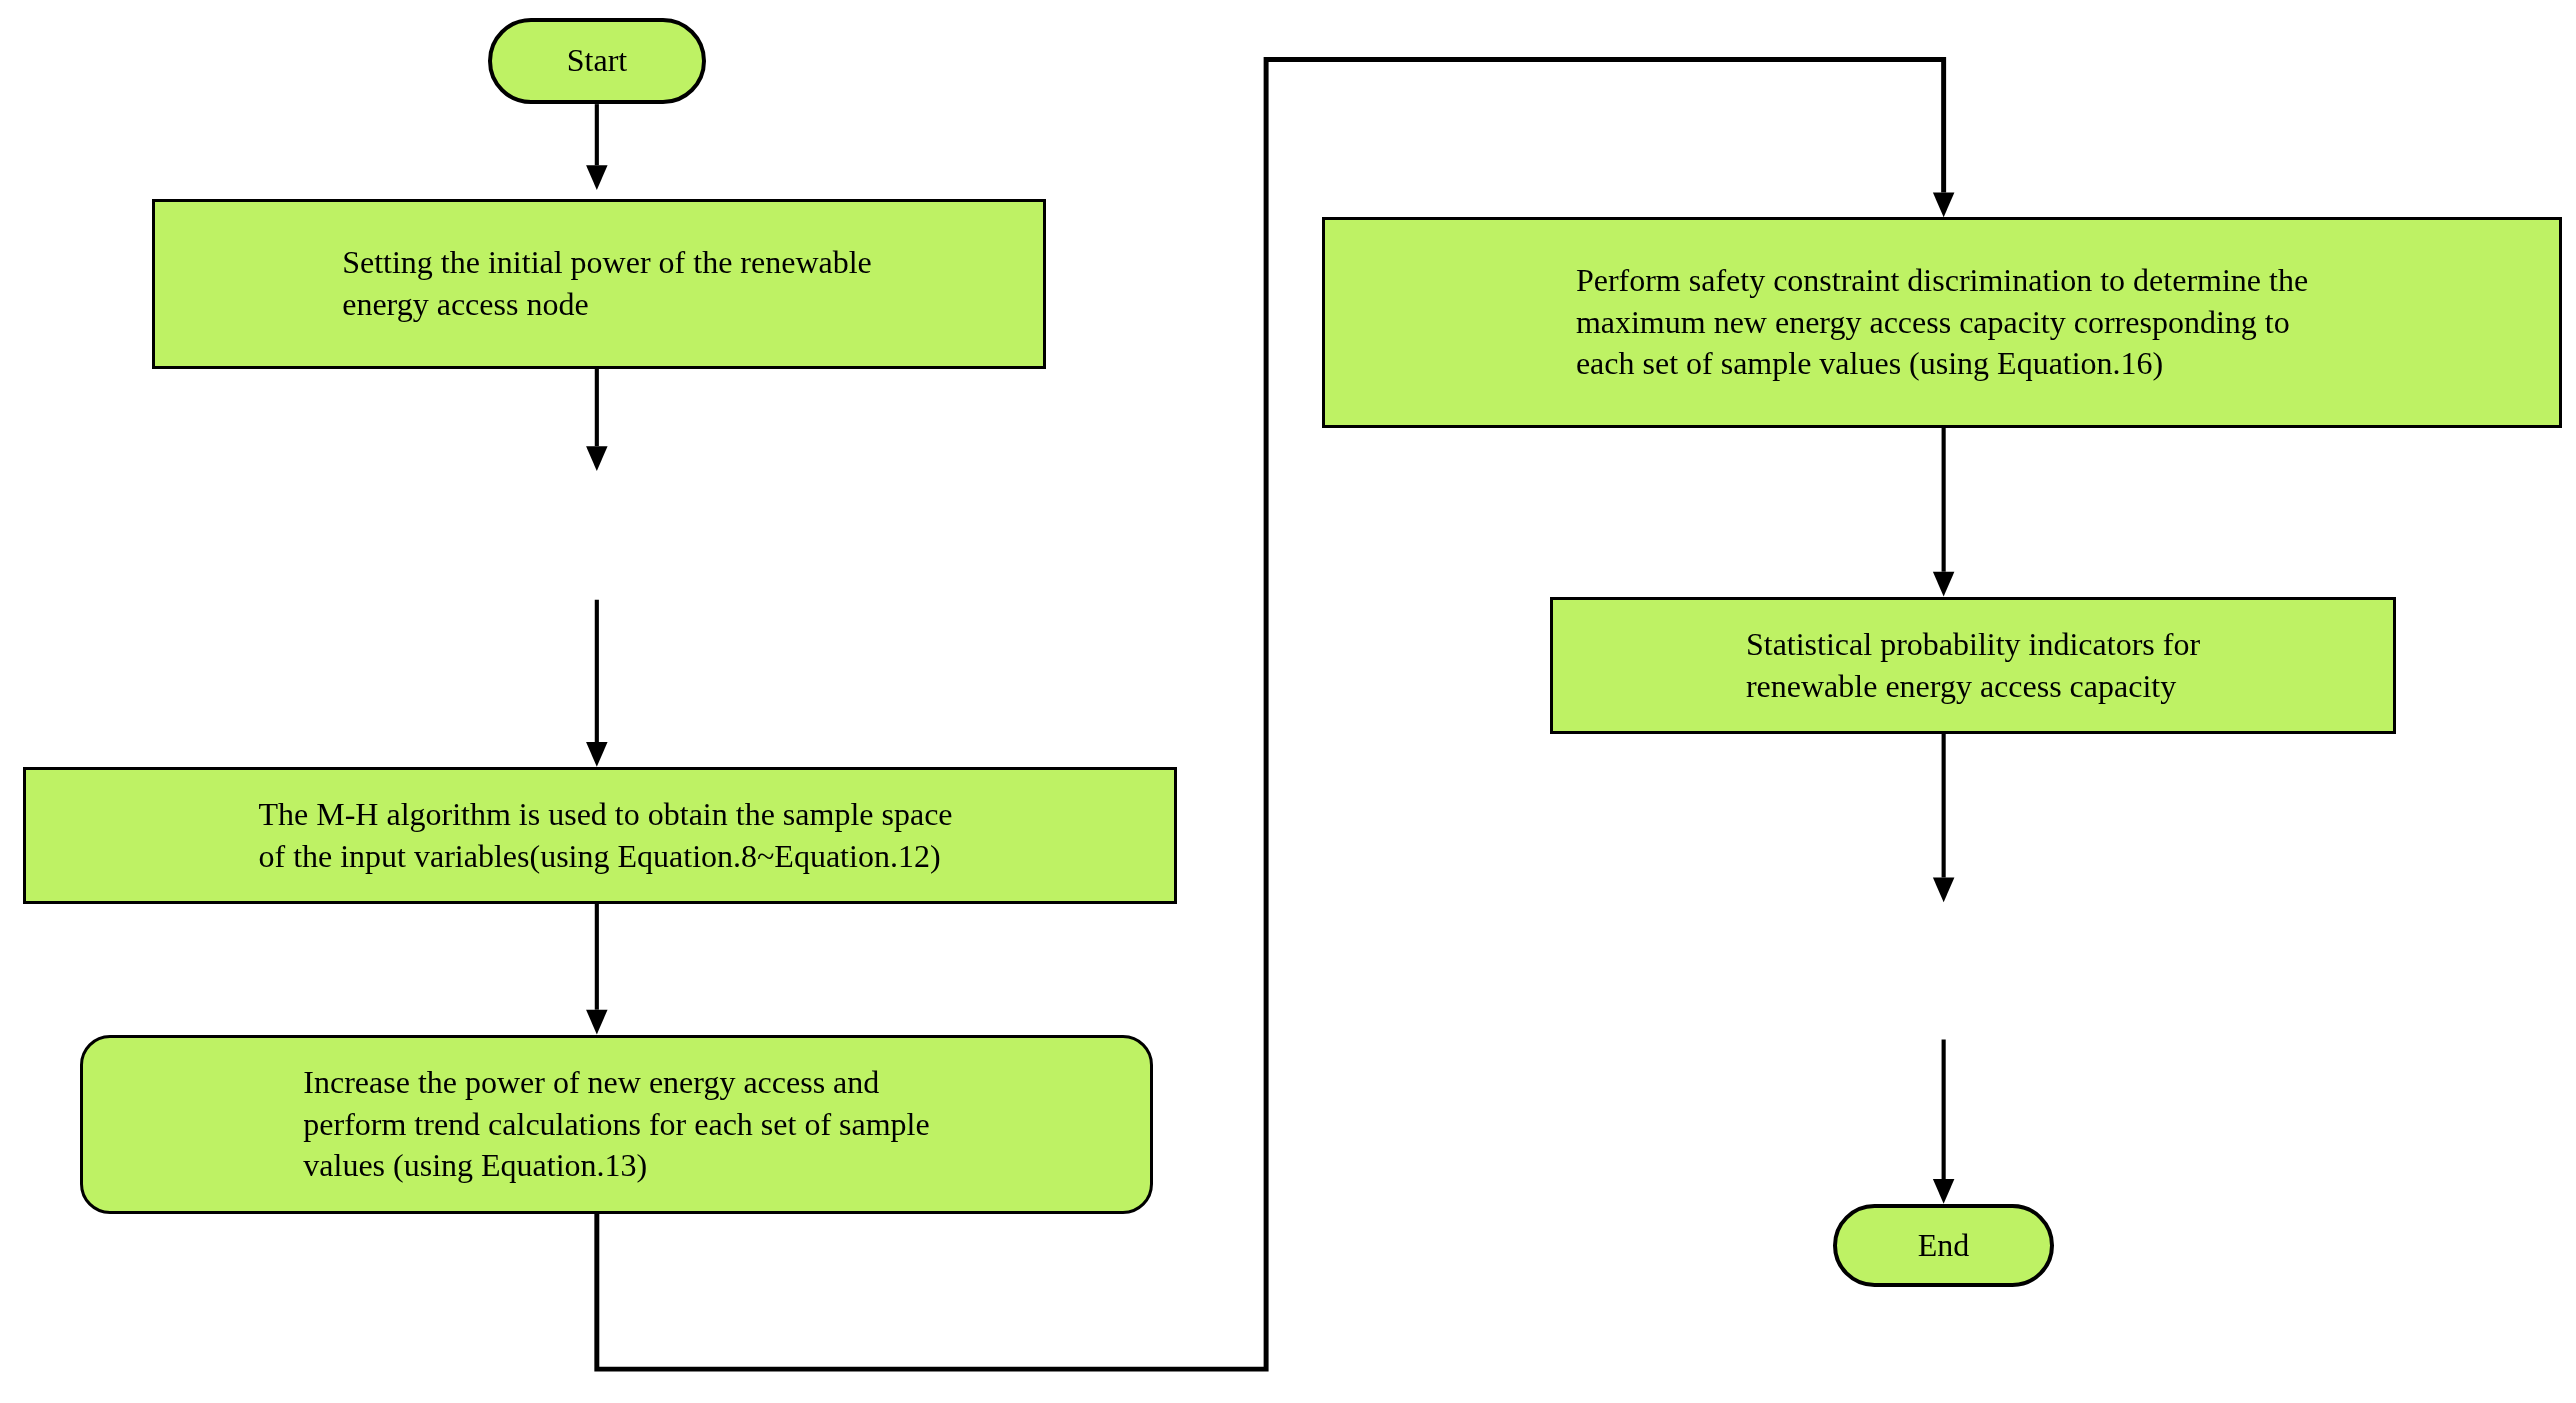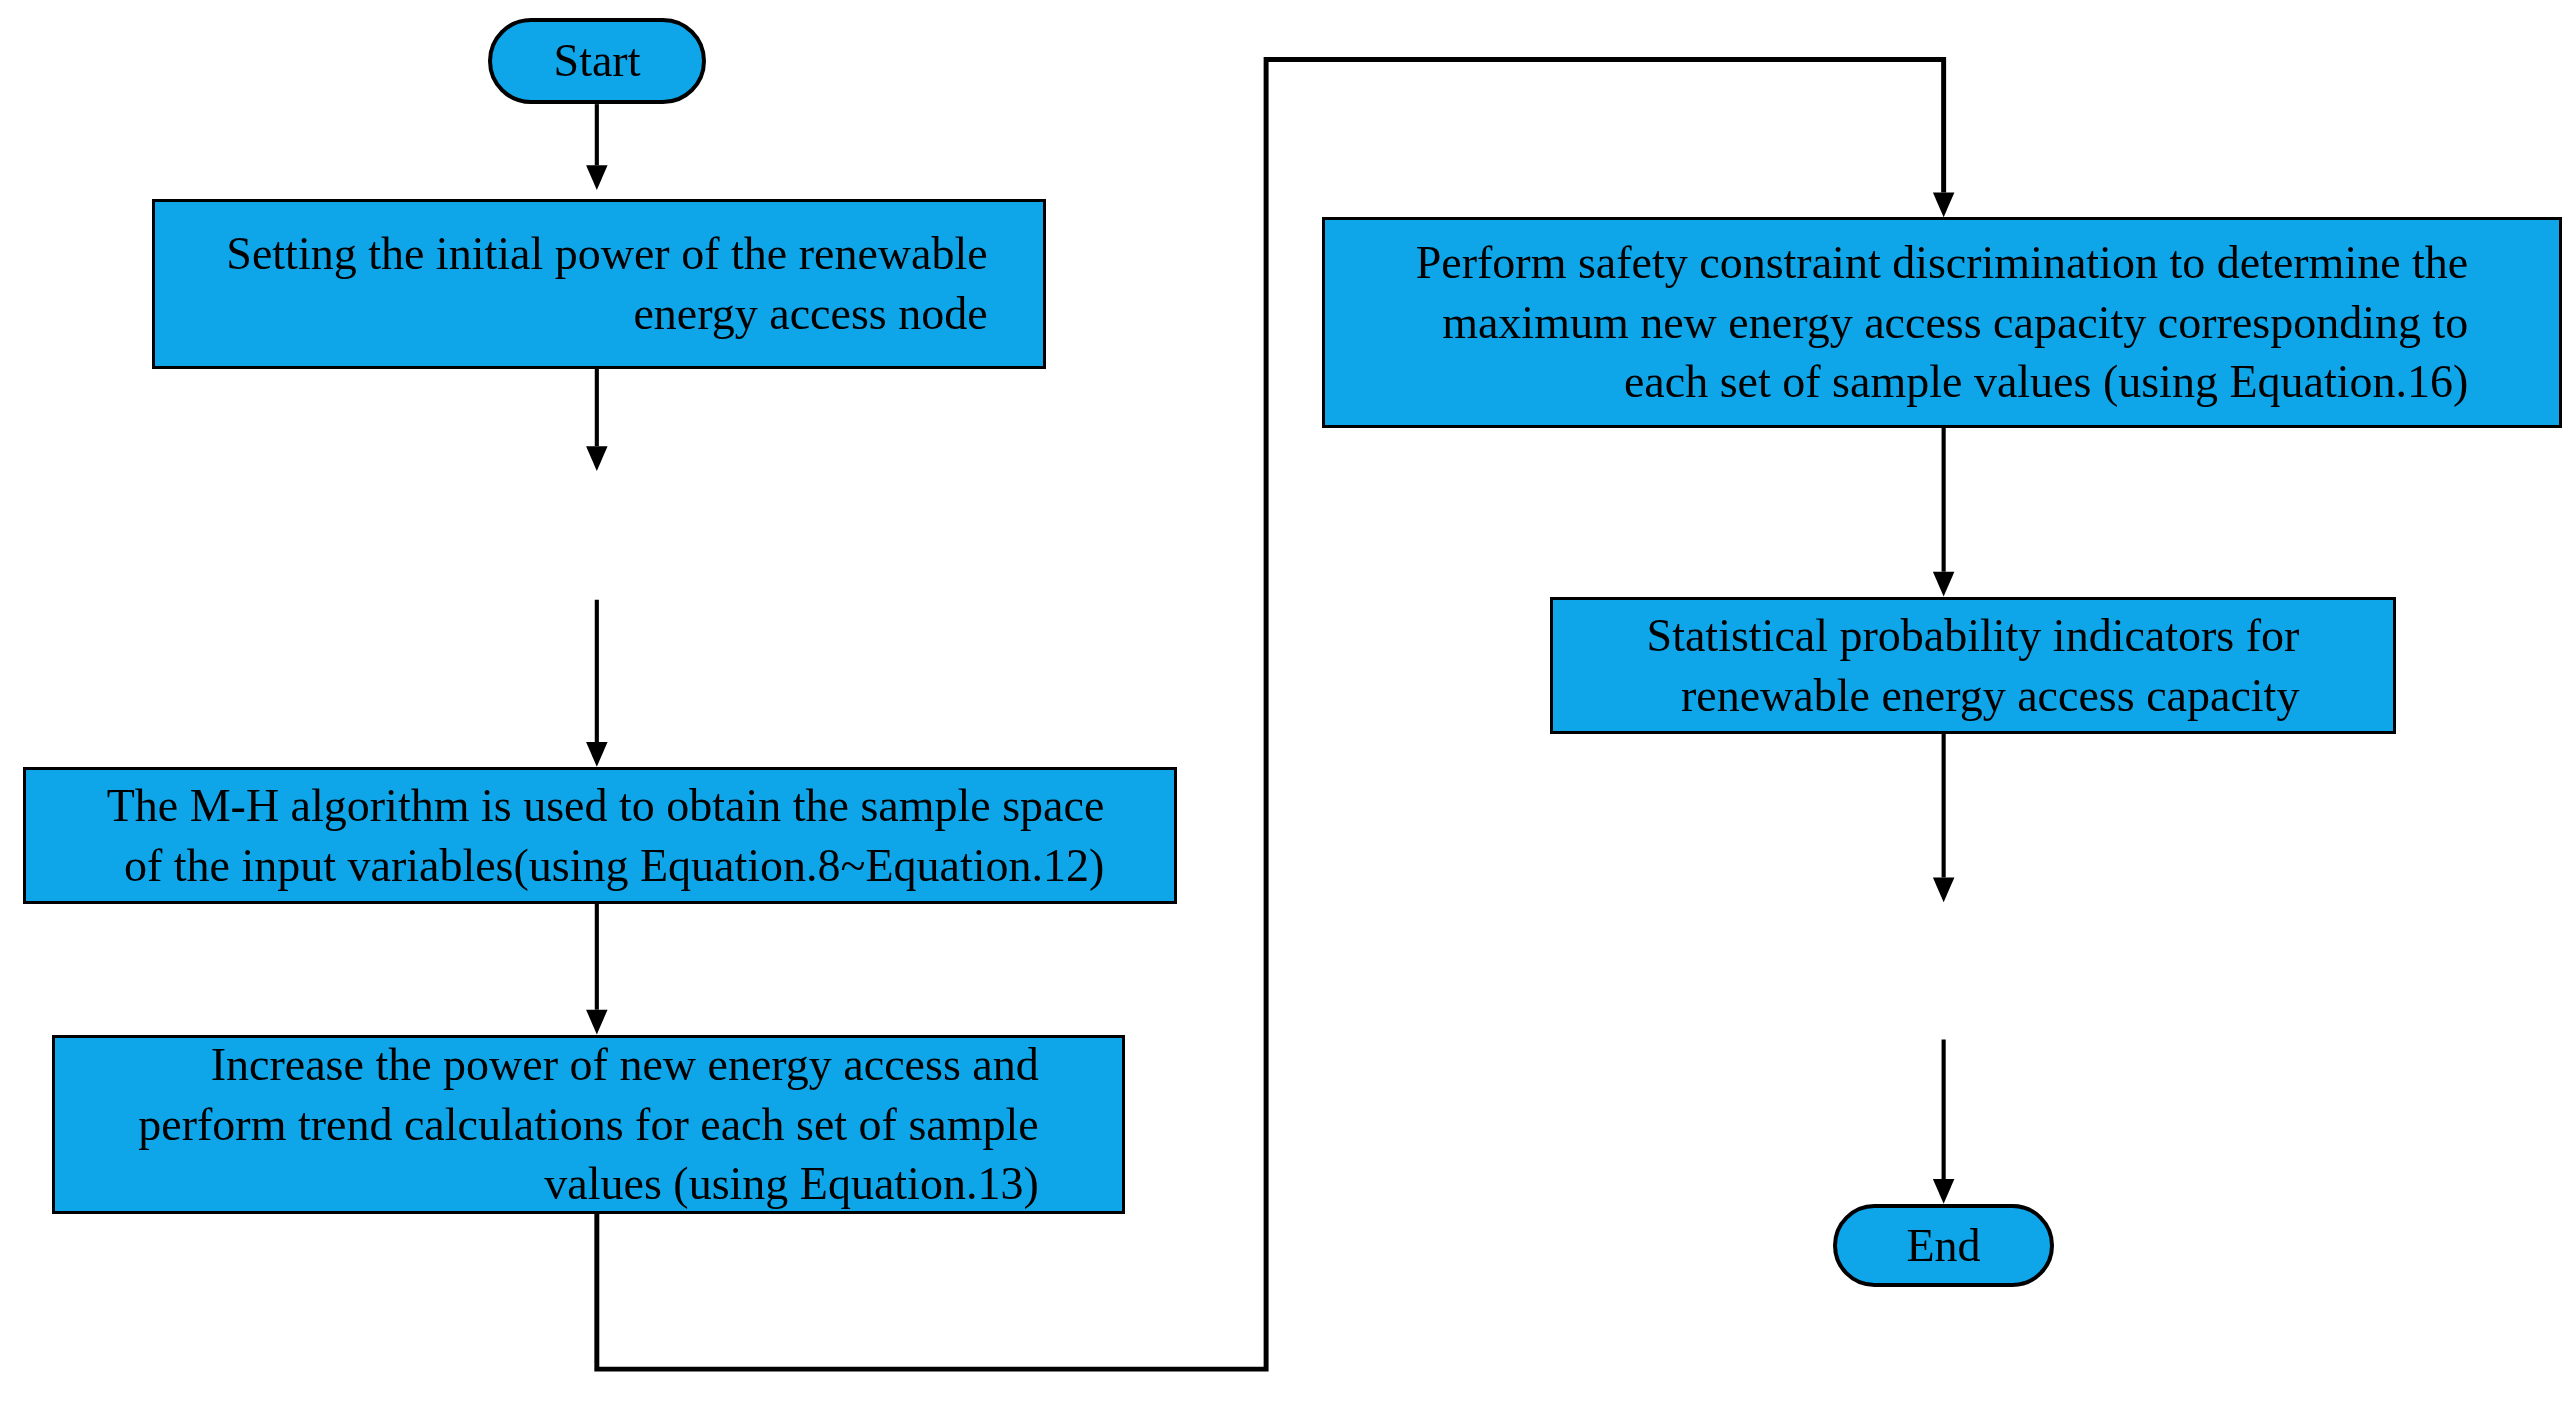--- a/index.html
+++ b/index.html
@@ -15,35 +15,35 @@
   svg.connectors {
     position: absolute;
     left: 0; top: 0;
     width: 2576px; height: 1403px;
   }
   .node {
     position: absolute;
     display: flex;
     align-items: center;
     justify-content: center;
-    text-align: right;
+    text-align: left;
     box-sizing: border-box;
-    background: #0ea5e9;
-    font-size: 46px;
+    background: #bef264;
+    font-size: 32px;
     line-height: 1.3;
     white-space: pre-line;
   }
   .process { border: 3.3px solid #000; padding: 0 5px; }
   .terminal { border: 4.1px solid #000; border-radius: 826px; }
 
   #n-start { left: 488px;  top: 18px;   width: 218px;  height: 86px; }
   #n-box1  { left: 152px;  top: 199px;  width: 894px; height: 170px; padding-left: 21px; }
   #n-box2  { left: 145px;  top: 471px;  width: 907px; height: 129px; }
   #n-box3  { left: 23px;   top: 767px;  width: 1154px; height: 137px; padding-left: 16px; }
-  #n-box4  { left: 52px;   top: 1035px; width: 1073px; height: 179px; }
+  #n-box4  { left: 80px;   top: 1035px; width: 1073px; height: 179px; border-radius: 30px; }
   #n-box5  { left: 1322px; top: 217px;  width: 1240px; height: 211px; }
   #n-box6  { left: 1521px; top: 597px;  width: 846px; height: 137px; margin-left: 29px; }
   #n-box7  { left: 1526px; top: 902px; width: 836px; height: 137px; }
   #n-end   { left: 1833px; top: 1204px; width: 221px;  height: 83px; }
 </style>
 </head>
 <body>
 
 <div class="canvas">
 

